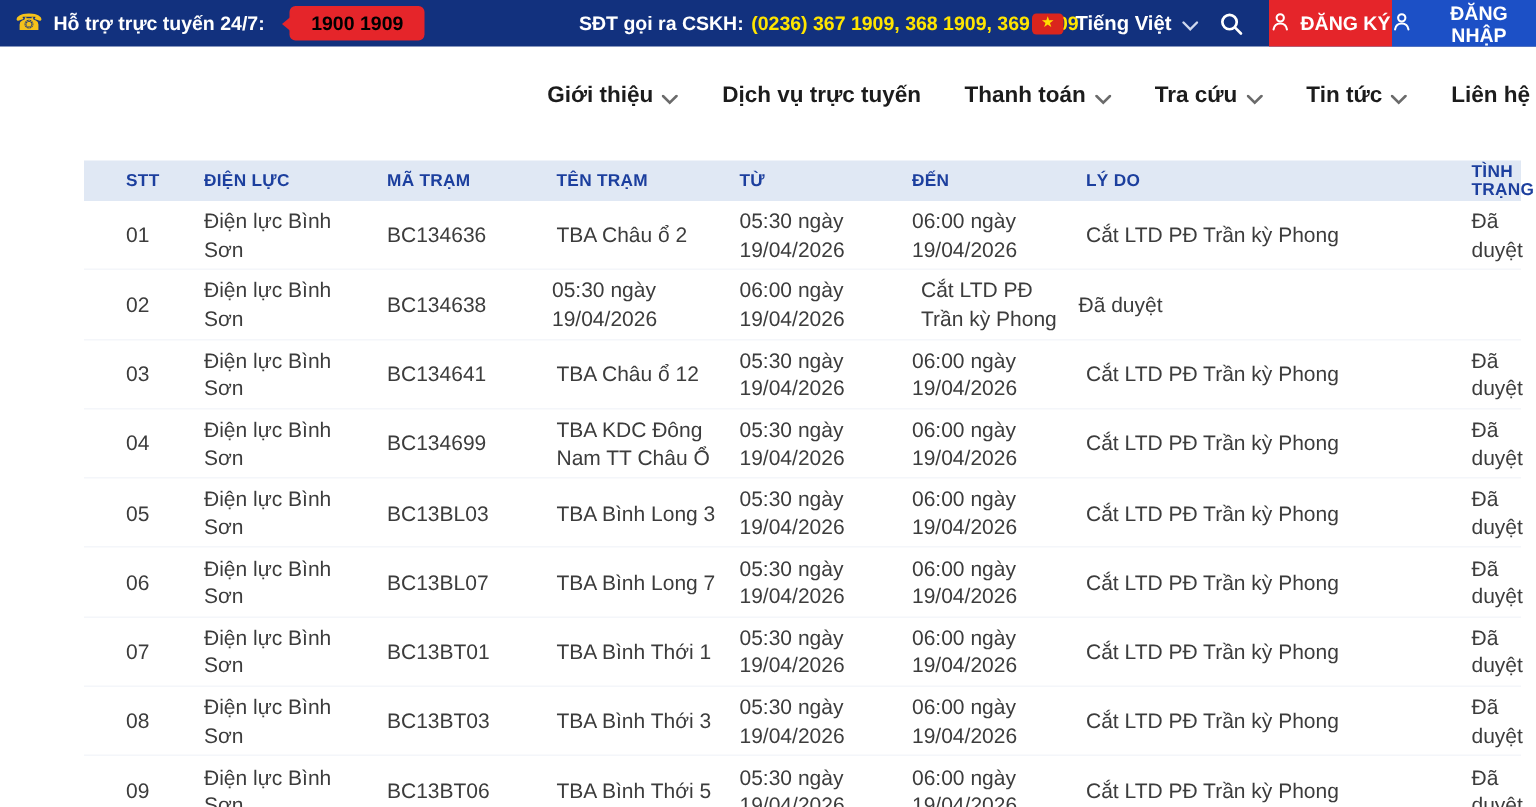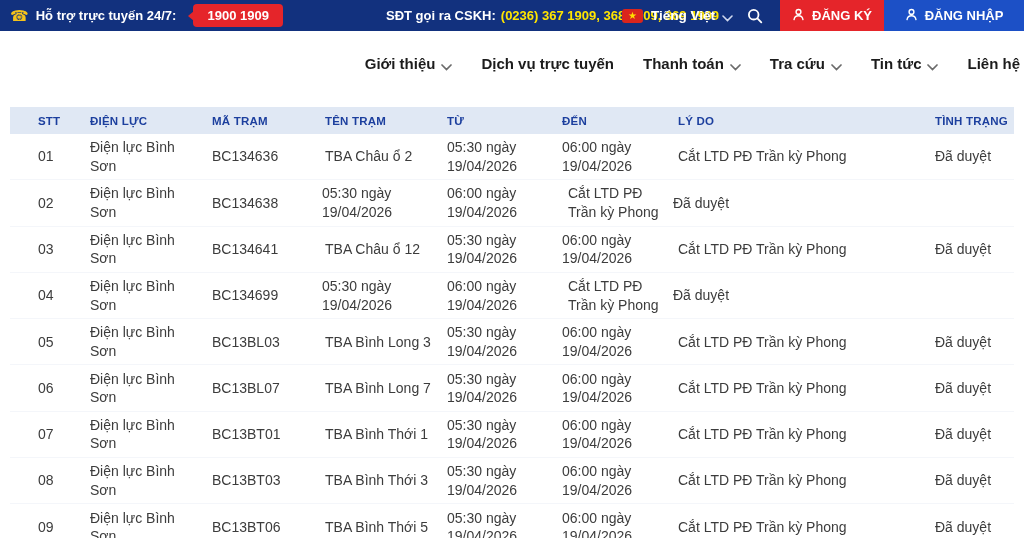--- a/index.html
+++ b/index.html
@@ -5,58 +5,58 @@
   * { box-sizing: border-box; margin: 0; padding: 0; }
   html, body { width: 1024px; height: 538px; overflow: hidden; background: #fff;
     font-family: "Liberation Sans", sans-serif; }
 
   
   .topbar { position: relative; height: 31px; background: #12317E; color: #fff; }
   .topbar-left { position: absolute; left: 10px; top: 0; height: 31px;
     display: flex; align-items: center; gap: 7px; }
   .phone-icon { color: #F5C21B; font-size: 15px; line-height: 1; }
   .support-label { font-size: 13px; font-weight: bold; }
-  .hotline-badge { position: relative; background: #E5252A; color: #ffffff; font-weight: bold;
+  .hotline-badge { position: relative; background: #E5252A; color: #000000; font-weight: bold;
     font-size: 13px; padding: 4px 14px; border-radius: 4px; margin-left: 10px; cursor: pointer; }
   .hotline-badge::before { content: ""; position: absolute; left: -5px; top: 50%;
     transform: translateY(-50%); border-top: 5px solid transparent;
     border-bottom: 5px solid transparent; border-right: 6px solid #E5252A; }
   .topbar-center { position: absolute; left: 386px; top: 0; height: 31px;
     display: flex; align-items: center; gap: 5px; font-size: 13px; font-weight: bold; }
   .cskh-numbers { color: #FFE500; }
   .topbar-right { position: absolute; right: 0; top: 0; height: 31px;
     display: flex; align-items: center; }
   .flag { width: 21px; height: 14px; background: #DA251D; border-radius: 3px;
     display: flex; align-items: center; justify-content: center;
     color: #FFDE00; font-size: 10px; line-height: 1; margin-right: 8px; }
   .language { font-size: 13.5px; cursor: pointer; font-weight: bold; }
   .lang-chevron { margin: 2px 14px 0 7px; color: #cfd8ee; cursor: pointer; }
   .search-btn { margin-right: 17px; cursor: pointer; display: flex; align-items: center; }
   .tb-btn { height: 31px; display: flex; align-items: center; justify-content: center;
     gap: 7px; font-size: 13px; font-weight: bold; color: #fff; cursor: pointer; border: none; }
-  .register-btn { width: 104px; background: #E5252A; }
-  .login-btn { width: 140px; background: #1C50C6; }
+  .register-btn { width: 82px; background: #E5252A; }
+  .login-btn { width: 96px; background: #1C50C6; }
 
   
   .header { height: 65px; display: flex; align-items: center; padding: 0 4px 0 14px; }
   .logo { display: flex; align-items: center; gap: 8px; cursor: pointer; }
   .logo-text-main { font-size: 19px; font-weight: bold; letter-spacing: .4px; line-height: 1; }
   .logo-evn { color: #1B3F94; }
   .logo-cpc { color: #E32128; font-style: italic; }
   .logo-sub { color: #E32128; font-size: 7.6px; font-weight: bold; line-height: 1.5;
     margin-top: 3px; letter-spacing: .2px; }
   .nav { margin-left: auto; display: flex; gap: 29px; align-items: center;
     font-size: 15px; font-weight: bold; color: #1c1c1c; }
   .nav-item { display: flex; align-items: center; cursor: pointer; white-space: nowrap; }
   .nav-chevron { color: #6b6b6b; margin-left: 6px; margin-top: 3px; }
 
   
   .grid-cols { display: grid;
     grid-template-columns: 70px 125px 113px 125px 115px 110px 262px 1fr;
-    align-items: center; }
+    align-items: center; margin-left: 46px; }
   .table-wrap { margin: 11px 10px 0; }
   .table-header { height: 27px; background: #E0E8F4; color: #1C3F9E;
     font-size: 11.5px; font-weight: bold; letter-spacing: .2px; }
   .table-row { height: 46.3px; font-size: 14px; color: #3C3C3C;
     border-bottom: 1px solid #F4F6FA; line-height: 1.32; }
   .c-stt { padding-left: 28px; }
   .c-dl  { padding-left: 10px; }
   .c-mt  { padding-left: 7px; }
   .c-tt  { padding-left: 7px; padding-right: 8px; }
   .c-tu  { padding-left: 4px; padding-right: 10px; }
@@ -185,20 +185,21 @@
     <div class="c-tt">TBA Châu ổ 12</div>
     <div class="c-tu">05:30 ngày 19/04/2026</div>
     <div class="c-den">06:00 ngày 19/04/2026</div>
     <div class="c-ld">Cắt LTD PĐ Trần kỳ Phong</div>
     <div class="c-ts">Đã duyệt</div>
   </div>
       <div class="grid-cols table-row">
     <div class="c-stt">04</div>
     <div class="c-dl">Điện lực Bình Sơn</div>
     <div class="c-mt">BC134699</div>
+    <div class="c-tt">TBA KDC Đông Nam TT Châu Ổ</div>
     <div class="c-tu">05:30 ngày 19/04/2026</div>
     <div class="c-den">06:00 ngày 19/04/2026</div>
     <div class="c-ld">Cắt LTD PĐ Trần kỳ Phong</div>
     <div class="c-ts">Đã duyệt</div>
   </div>
       <div class="grid-cols table-row">
     <div class="c-stt">05</div>
     <div class="c-dl">Điện lực Bình Sơn</div>
     <div class="c-mt">BC13BL03</div>
     <div class="c-tt">TBA Bình Long 3</div>

